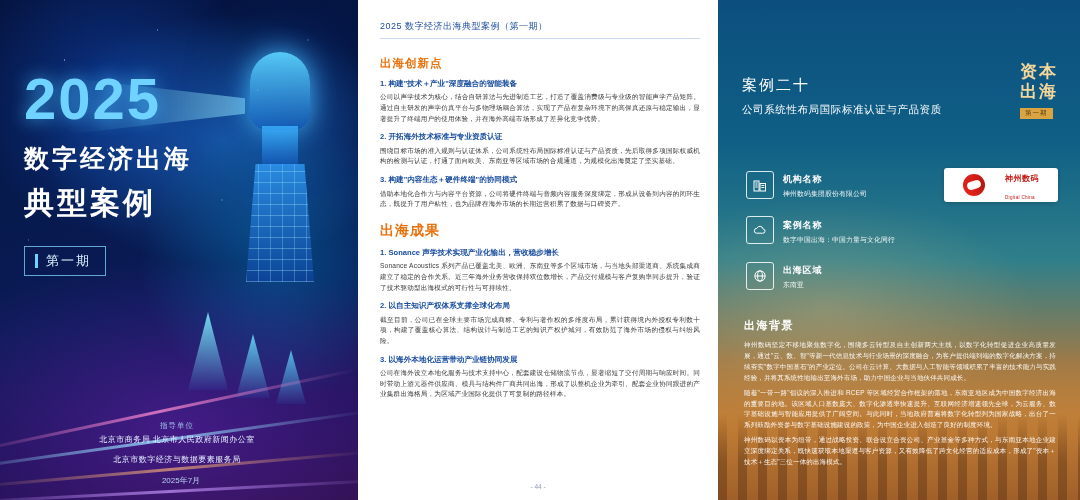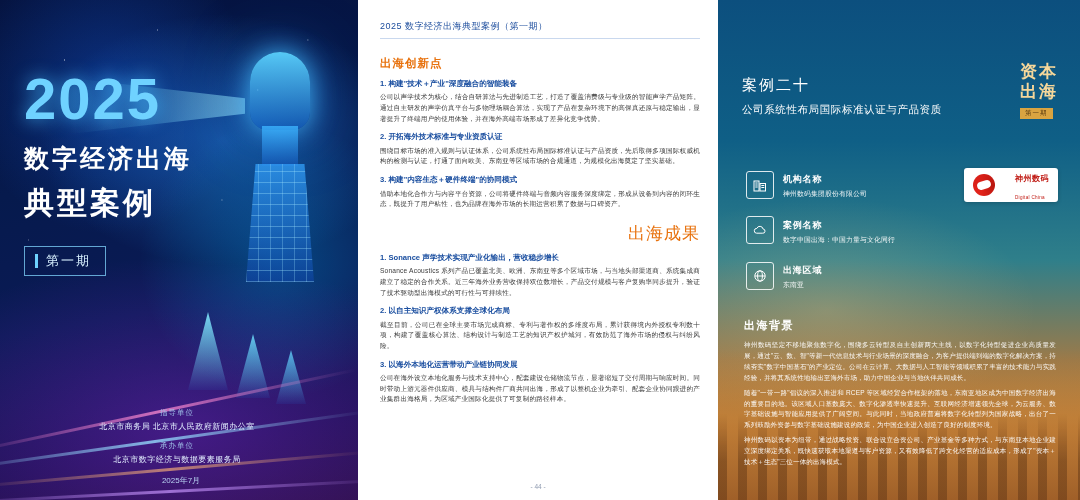--- a/index.html
+++ b/index.html
@@ -66,21 +66,21 @@
   .cover-foot .org{font-size:8px;color:#e3eeff;letter-spacing:.5px;margin-bottom:9px;}
   .cover-foot .date{font-size:8px;color:#b9d2f2;margin-top:10px;margin-left:8px;}
 
   
   .mid{position:relative;width:360px;height:500px;background:#ffffff;padding:0;overflow:hidden;}
   .mid .hdr{position:absolute;left:22px;top:20px;right:18px;}
   .mid .hdr .ht{font-size:9px;color:#1a4b9c;letter-spacing:.5px;}
   .mid .hdr .hr{margin-top:5px;height:1px;background:#c9d8ee;}
   .mid .content{position:absolute;left:22px;top:56px;right:18px;}
   .sec-h{color:#e8720e;font-size:11.5px;font-weight:bold;letter-spacing:1px;margin:0 0 6px;}
-  .sec-h2{color:#e8720e;font-size:17px;font-weight:normal;letter-spacing:1px;margin:12px 0 6px;text-align:right;}
+  .sec-h2{color:#e8720e;font-size:14px;font-weight:bold;letter-spacing:1px;margin:12px 0 6px;}
   .sub-h{color:#1b4fa0;font-size:7.6px;font-weight:bold;line-height:1.5;margin:7px 0 3px;}
   .para{color:#3a3a3a;font-size:6.6px;line-height:1.62;text-align:justify;margin:0 0 4px;letter-spacing:.2px;}
   .mid .pgnum{position:absolute;left:0;right:0;bottom:10px;text-align:center;color:#8f9bb0;font-size:6.5px;}
 
   
   .right{position:relative;width:362px;height:500px;overflow:hidden;
     background:linear-gradient(180deg,#0c4f7e 0%,#0f5f86 28%,#2f7f8a 52%,#9a7a4a 72%,#c98a3e 86%,#d59a48 100%);}
   .right .city{position:absolute;left:0;right:0;bottom:0;height:150px;
     background:linear-gradient(180deg,rgba(205,140,60,0) 0%,rgba(190,120,50,.55) 45%,rgba(150,85,35,.85) 100%);}
   .right .city:before{content:"";position:absolute;left:0;right:0;bottom:0;height:86px;
@@ -88,21 +88,21 @@
       repeating-linear-gradient(90deg, rgba(90,50,20,.45) 0 9px, rgba(0,0,0,0) 9px 20px);
     -webkit-mask-image:linear-gradient(180deg,rgba(0,0,0,0),#000 55%);
     mask-image:linear-gradient(180deg,rgba(0,0,0,0),#000 55%);}
   .right .haze{position:absolute;inset:0;background:radial-gradient(ellipse 300px 160px at 30% 62%,rgba(255,210,140,.25),transparent 70%);}
   .case-head{position:absolute;left:24px;top:76px;z-index:4;}
   .case-no{color:#ffffff;font-size:15px;font-weight:normal;letter-spacing:2px;}
   .case-tt{color:#ffffff;font-size:10.5px;margin-top:8px;letter-spacing:.6px;}
   .badge{position:absolute;right:22px;top:62px;z-index:4;text-align:left;}
   .badge .bt{color:#f6d79a;font-size:17px;font-weight:bold;line-height:1.15;letter-spacing:2px;}
   .badge .bsub{display:inline-block;margin-top:4px;padding:1px 5px;background:#d9a441;color:#5a3b10;font-size:6.5px;letter-spacing:1px;}
-  .logo-card{position:absolute;right:22px;top:168px;width:94px;height:34px;background:#ffffff;border-radius:3px;
+  .logo-card{position:absolute;right:22px;top:168px;width:114px;height:34px;background:#ffffff;border-radius:3px;
     display:flex;align-items:center;justify-content:center;gap:20px;z-index:4;box-shadow:0 1px 4px rgba(0,0,0,.2);}
   .logo-card .mark{width:22px;height:22px;border-radius:50%;
     background:conic-gradient(from 200deg,#e2231a,#d81f18 40%,#b9160f 70%,#e2231a);position:relative;}
   .logo-card .mark:after{content:"";position:absolute;left:4px;top:7px;width:14px;height:8px;border-radius:6px;
     background:#ffffff;transform:rotate(-18deg);}
   .logo-card .txt{line-height:1.1;}
   .logo-card .cn{font-size:8px;font-weight:bold;color:#c01a13;letter-spacing:.5px;}
   .logo-card .en{font-size:4.6px;color:#c01a13;letter-spacing:.3px;}
   .info{position:absolute;left:28px;top:168px;z-index:4;width:185px;}
   .info-row{display:flex;align-items:flex-end;gap:9px;margin-bottom:15px;}
@@ -151,21 +151,20 @@
       <div class="t-line2">典型案例</div>
       <div class="issue">
         <span class="bar"></span>
         <span>第一期</span>
       </div>
     </div>
 
     <div class="cover-foot">
       <div class="lbl">指导单位</div>
       <div class="org">北京市商务局 北京市人民政府新闻办公室</div>
-      <div class="lbl">承办单位</div>
       <div class="org">北京市数字经济与数据要素服务局</div>
       <div class="date">2025年7月</div>
     </div>
   </section>
 
   <section class="mid">
     <div class="hdr">
       <div class="ht">2025 数字经济出海典型案例（第一期）</div>
       <div class="hr"></div>
     </div>

